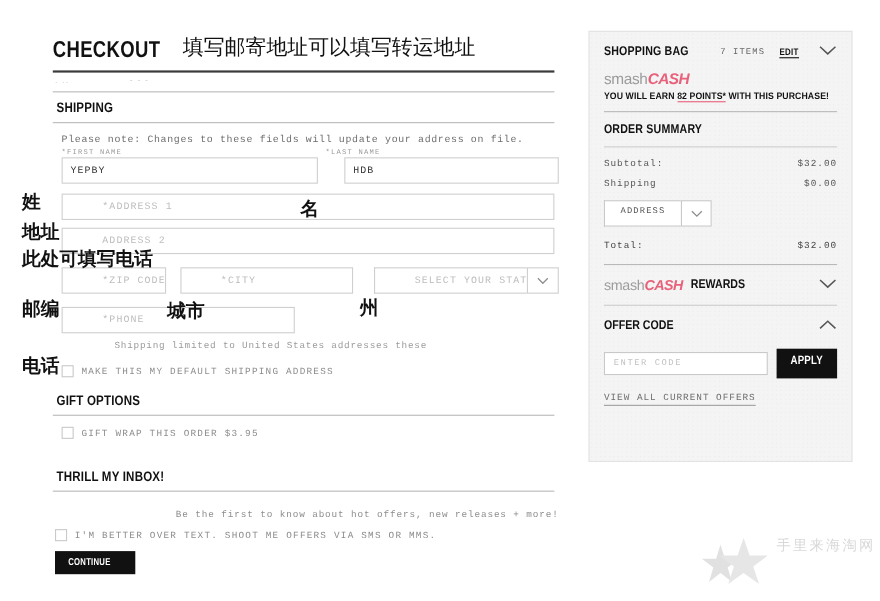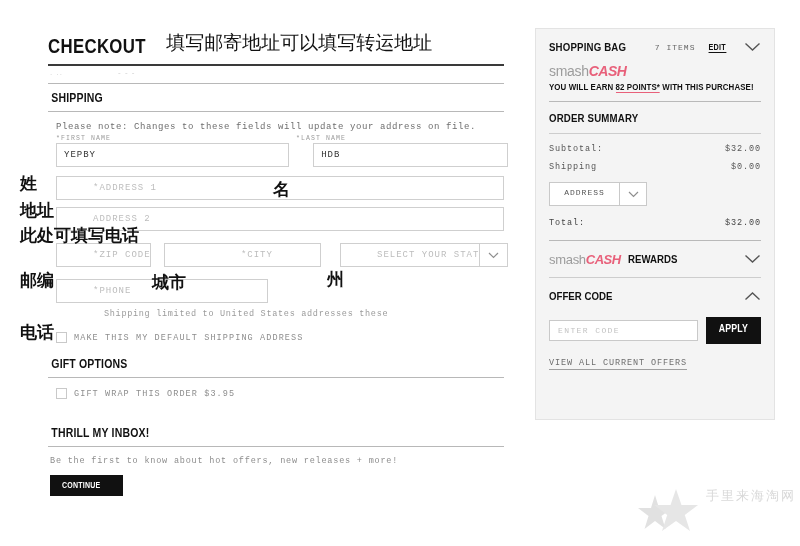--- a/index.html
+++ b/index.html
@@ -157,21 +157,21 @@
       <div class="fld mono" style="width:254px;margin-left:8px;">YEPBY</div>
       <div class="fld mono" style="width:212px;margin-left:24px;">HDB</div>
     </div>
 
     
     <div class="fld mono ph fw" style="margin:9px 0 0 8px;">*ADDRESS 1</div>
     
     <div class="fld mono ph fw" style="margin:7px 0 0 8px;">ADDRESS 2</div>
 
     
-    <div class="row" style="margin:12px 0 12px 8px;text-align:center;">
+    <div class="row" style="margin:12px 0 12px 8px;">
       <div class="fld mono ph" style="width:96px;">*ZIP CODE</div>
       <div class="fld mono ph" style="width:160px;margin-left:13px;">*CITY</div>
       <div class="state-wrap" style="margin-left:19px;">
         <div class="fld mono ph">SELECT YOUR STATE</div>
         <div class="caret">
           <svg width="11" height="7" viewBox="0 0 11 7">
               <path d="M1 1l4.5 4.5L10 1" fill="none" stroke="#8f8f8f" stroke-width="1.2"></path>
             </svg>
         </div>
       </div>
@@ -191,21 +191,25 @@
     <div class="sec-head" style="padding-top:14px;">GIFT OPTIONS</div>
     <hr class="rule-mid">
     <div class="cbrow" style="margin-top:10px;">
       <div class="cbox"></div>
       <div class="cbl mono">GIFT WRAP THIS ORDER $3.95</div>
     </div>
 
     
     <div class="sec-head" style="padding-top:27px;">THRILL MY INBOX!</div>
     <hr class="rule-mid">
-    <div class="cbl mono" style="margin:9px 0 0 2px;letter-spacing:.8px;">Be the first to know about hot offers, new releases + more!</div>
+    <div class="cbl mono" style="margin:16px 0 0 2px;letter-spacing:.8px;text-align:right;">Be the first to know about hot offers, new releases + more!</div>
+    <div class="cbrow" style="margin:8px 0 0 2px;">
+      <div class="cbox"></div>
+      <div class="cbl mono">I'M BETTER OVER TEXT. SHOOT ME OFFERS VIA SMS OR MMS.</div>
+    </div>
 
     <div class="continue">
       <span>CONTINUE</span>
     </div>
   </div>
 
   <div class="cn-note" style="left:20px;top:172px;">姓</div>
   <div class="cn-note" style="left:273px;top:178px;">名</div>
   <div class="cn-note" style="left:20px;top:199px;">地址</div>
   <div class="cn-note" style="left:20px;top:224px;">此处可填写电话</div>

